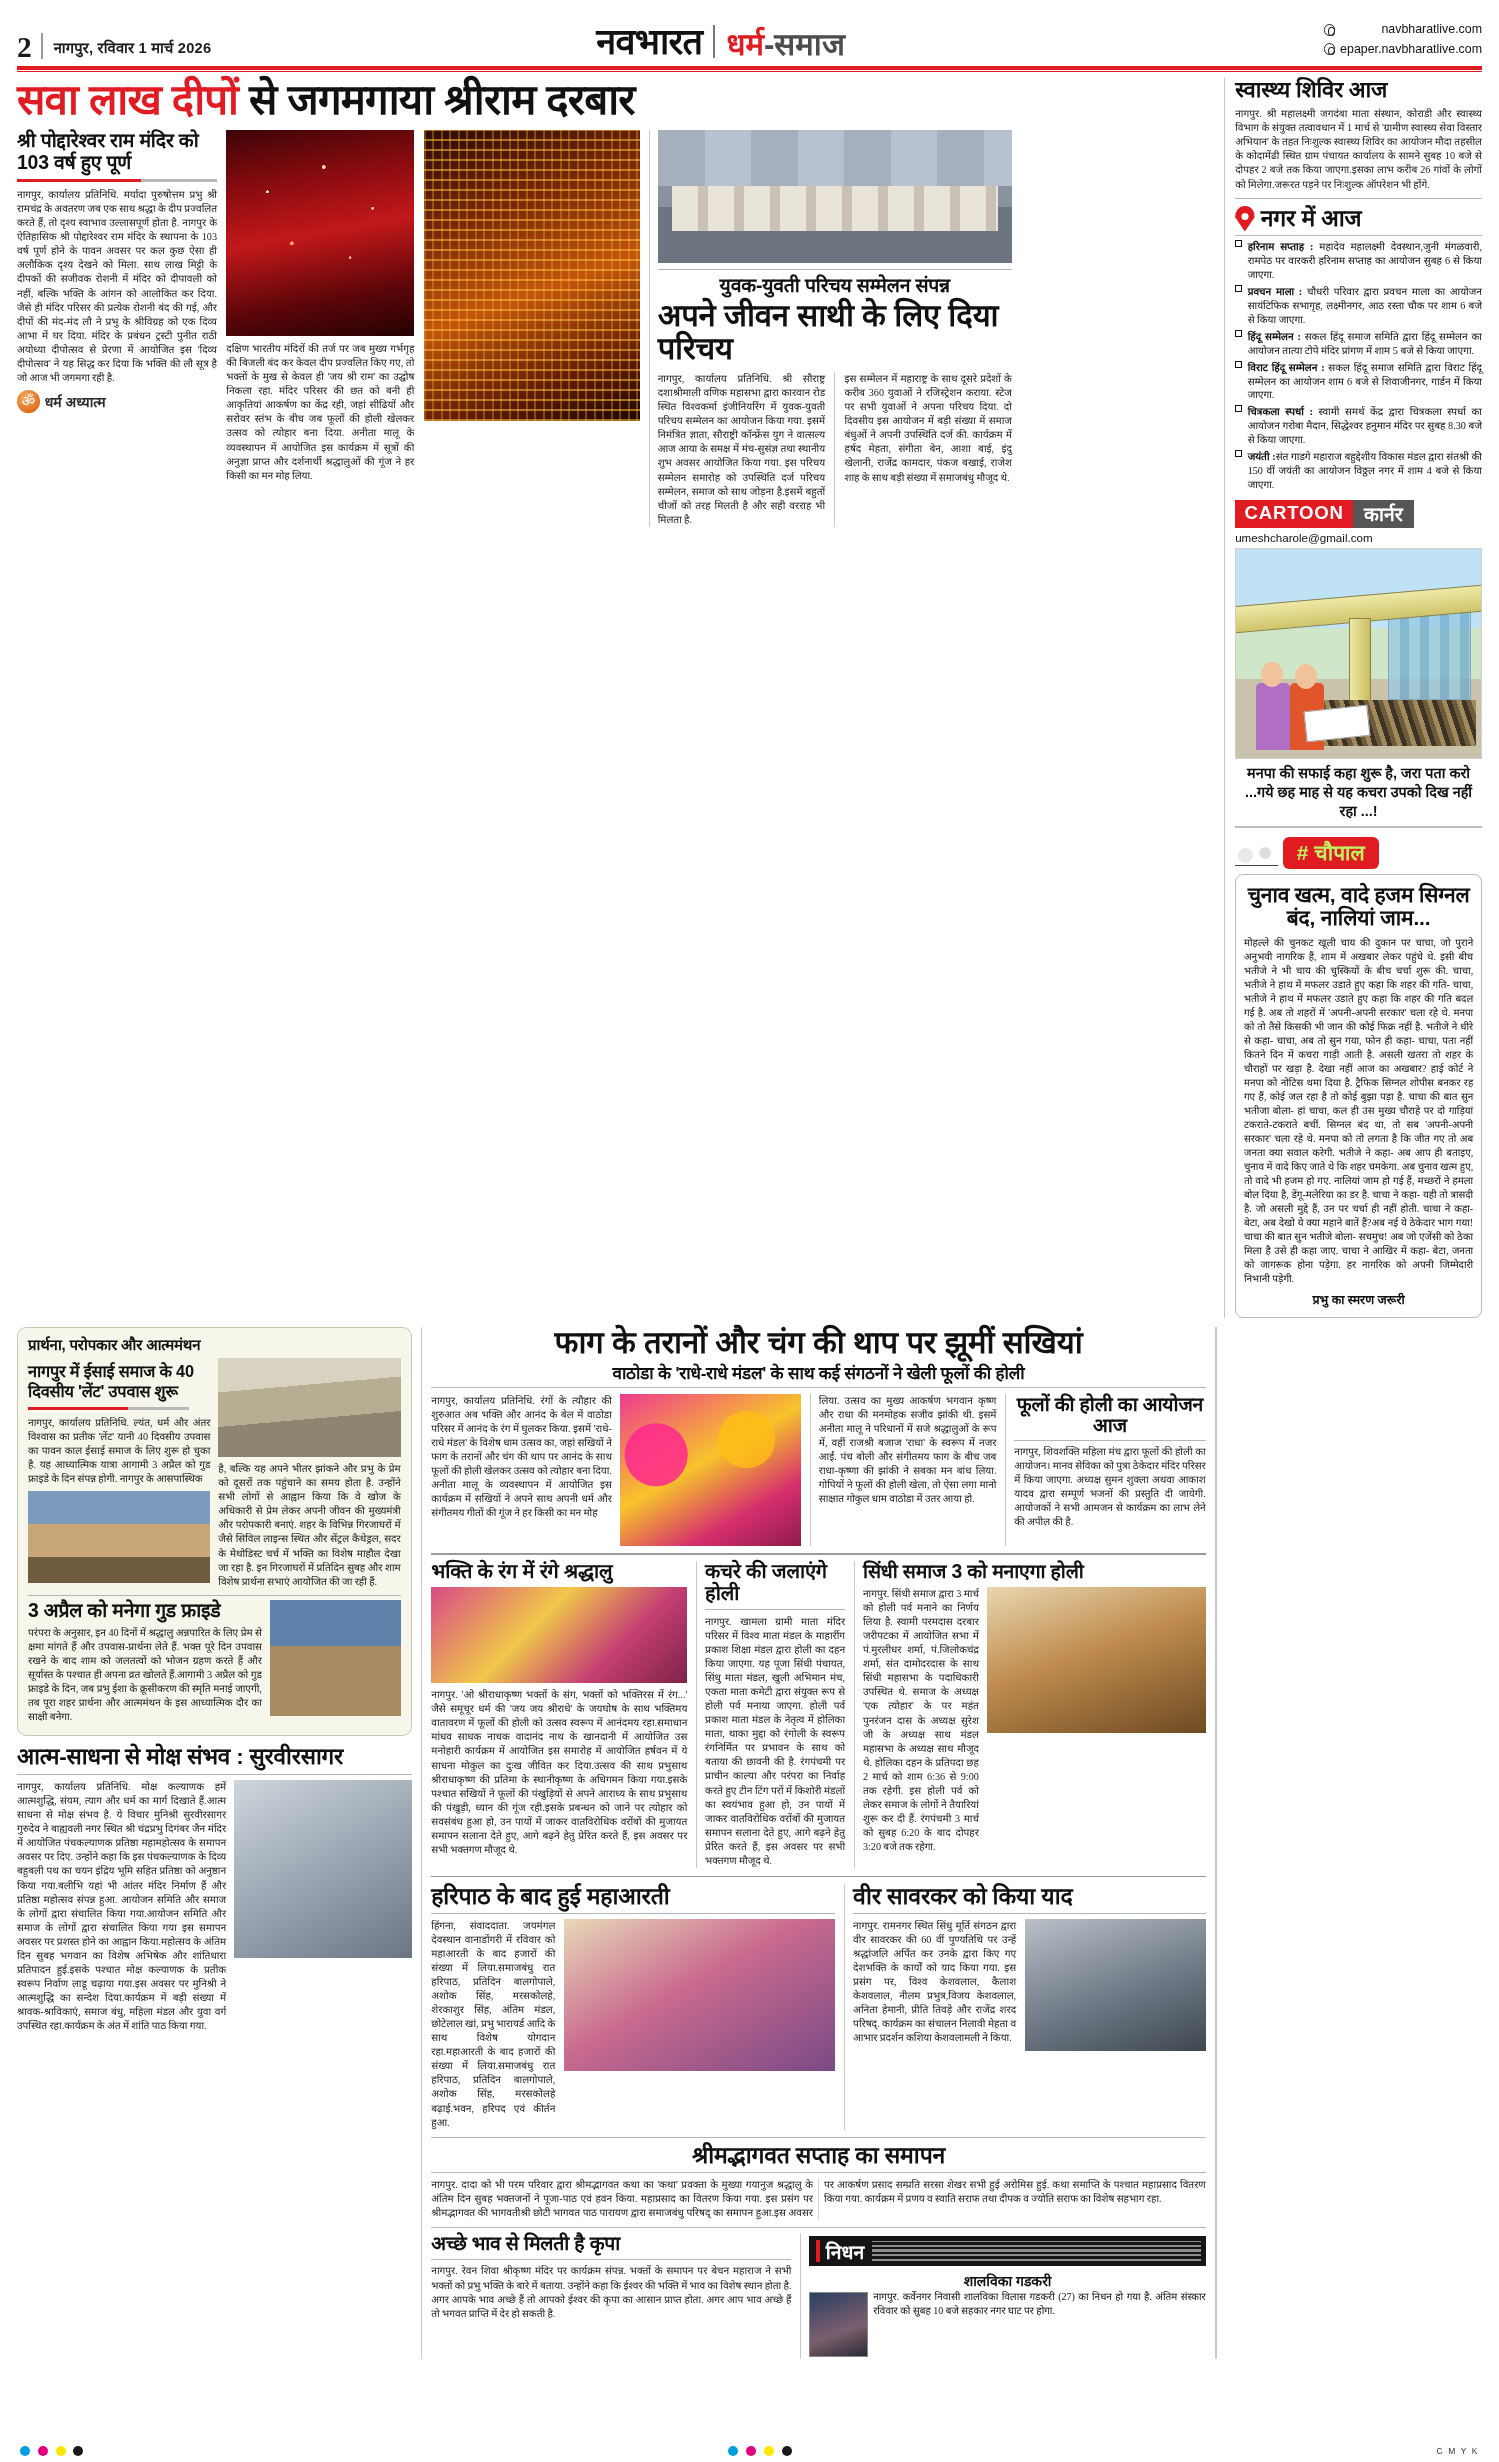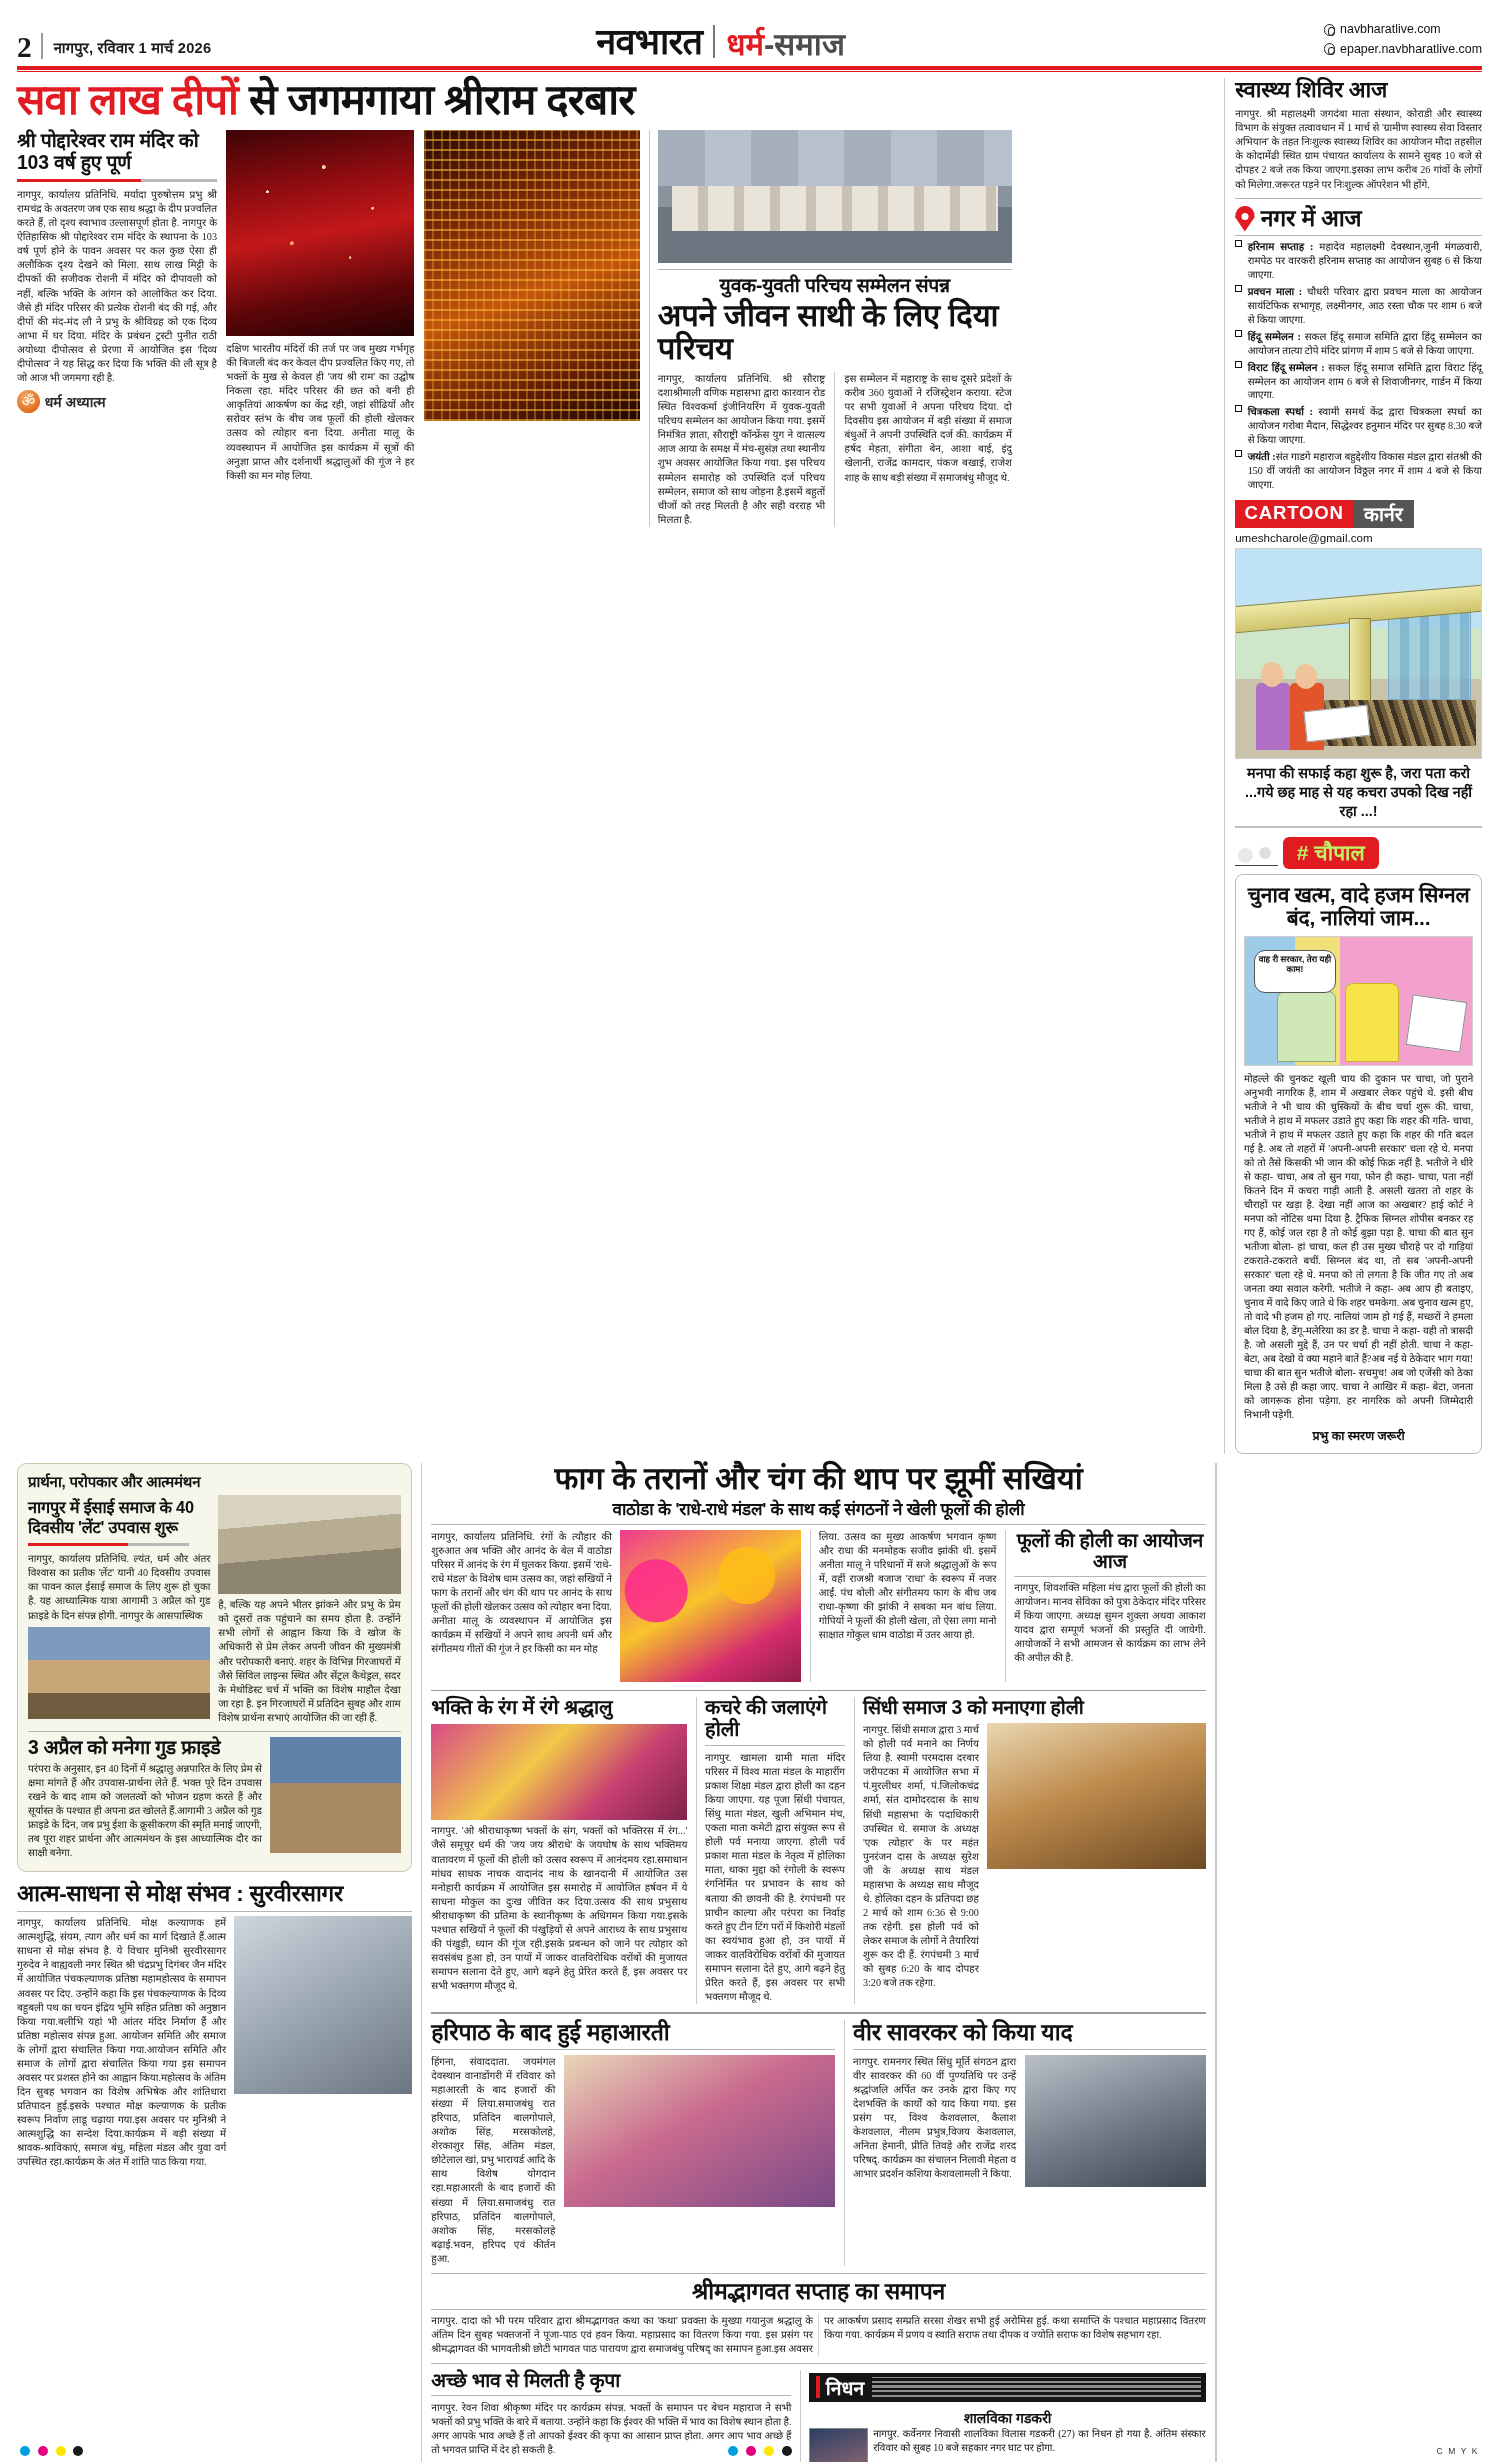--- a/index.html
+++ b/index.html
@@ -41,21 +41,21 @@
   .mh-center { display: flex; align-items: flex-end; gap: 11px; transform: translateX(-47px); }
   .brand {
     font-size: 36px; font-weight: 900; letter-spacing: -0.8px;
     color: #111; line-height: 1;
   }
   .brand-pipe { width: 2.3px; height: 33px; background: #777; margin-bottom: 2.3px; }
   .section-name { font-size: 31px; font-weight: 900; line-height: 1; }
   .section-name .red { color: #e01b22; }
   .section-name .grey { color: #4d4d4d; }
   .mh-right { font-size: 12.4px; line-height: 1.55; text-align: left; padding-bottom: 1.6px; }
-  .mh-right div { display: flex; align-items: center; gap: 4.7px; }
+  .mh-right div { display: flex; align-items: center; gap: 4.7px; justify-content: space-between; }
   .globe {
     display: inline-block; width: 11.6px; height: 11.6px;
     border: 1.2px solid #222; border-radius: 50%; position: relative; flex: none;
   }
   .globe:after {
     content: ""; position: absolute; left: 3.1px; top: 2.3px;
     width: 4.7px; height: 6.2px; border: 1.1px solid #222; border-radius: 50%;
   }
   .mh-rule { height: 3.9px; background: #e01b22; margin-top: 3.9px; }
   .mh-rule2 { height: 0.8px; background: #e01b22; margin-top: 1.6px; }
@@ -380,26 +380,20 @@
       </div>
       <div class="cartoon-cap">मनपा की सफाई कहा शुरू है, जरा पता करो ...गये छह माह से यह कचरा उपको दिख नहीं रहा ...!</div>
       <div class="hrule-d" style="margin-top:6.2px; background:#bdbdbd"></div>
 
       <div class="chaupal-head">
         <div class="chaupal-ico"></div>
         <div class="chaupal-pill"># चौपाल</div>
       </div>
       <div class="chaupal-box">
         <div class="chaupal-title hl">चुनाव खत्म, वादे हजम सिग्नल बंद, नालियां जाम...</div>
-        <div class="chaupal-img">
-          <div class="p1"></div>
-            <div class="p2"></div>
-            <div class="pg"></div>
-          <div class="bub">वाह री सरकार, तेरा यही काम!</div>
-        </div>
         <div class="chaupal-text">मोहल्ले की चुनकट खूली चाय की दुकान पर चाचा, जो पुराने अनुभवी नागरिक हैं, शाम में अखबार लेकर पहुंचे थे. इसी बीच भतीजे ने भी चाय की चुस्कियों के बीच चर्चा शुरू की. चाचा, भतीजे ने हाथ में मफलर उडाते हुए कहा कि शहर की गति- चाचा, भतीजे ने हाथ में मफलर उडाते हुए कहा कि शहर की गति बदल गई है. अब तो शहरों में 'अपनी-अपनी सरकार' चला रहे थे. मनपा को तो तैसे किसकी भी जान की कोई फिक्र नहीं है. भतीजे ने धीरे से कहा- चाचा, अब तो सुन गया, फोन ही कहा- चाचा, पता नहीं कितने दिन में कचरा गाड़ी आती है. असली खतरा तो शहर के चौराहों पर खड़ा है. देखा नहीं आज का अखबार? हाई कोर्ट ने मनपा को नोटिस थमा दिया है. ट्रैफिक सिग्नल शोपीस बनकर रह गए हैं, कोई जल रहा है तो कोई बुझा पड़ा है. चाचा की बात सुन भतीजा बोला- हां चाचा, कल ही उस मुख्य चौराहे पर दो गाड़ियां टकराते-टकराते बचीं. सिग्नल बंद था, तो सब 'अपनी-अपनी सरकार' चला रहे थे. मनपा को तो लगता है कि जीत गए तो अब जनता क्या सवाल करेगी. भतीजे ने कहा- अब आप ही बताइए, चुनाव में वादे किए जाते थे कि शहर चमकेगा. अब चुनाव खत्म हुए, तो वादे भी हजम हो गए. नालियां जाम हो गई हैं, मच्छरों ने हमला बोल दिया है, डेंगू-मलेरिया का डर है. चाचा ने कहा- यही तो त्रासदी है. जो असली मुद्दे हैं, उन पर चर्चा ही नहीं होती. चाचा ने कहा- बेटा, अब देखो ये क्या महाने बातें हैं?अब नई ये ठेकेदार भाग गया! चाचा की बात सुन भतीजे बोला- सचमुच! अब जो एजेंसी को ठेका मिला है उसे ही कहा जाए. चाचा ने आखिर में कहा- बेटा, जनता को जागरूक होना पड़ेगा. हर नागरिक को अपनी जिम्मेदारी निभानी पड़ेगी.</div>
         <div style="font-size:12.4px;font-weight:900;text-align:center;margin-top:4.7px">प्रभु का स्मरण जरूरी</div>
       </div>
     </div>
   </div>
 
   <div class="band2">
 
     <div class="b2-left">
       <div class="box-cream">

